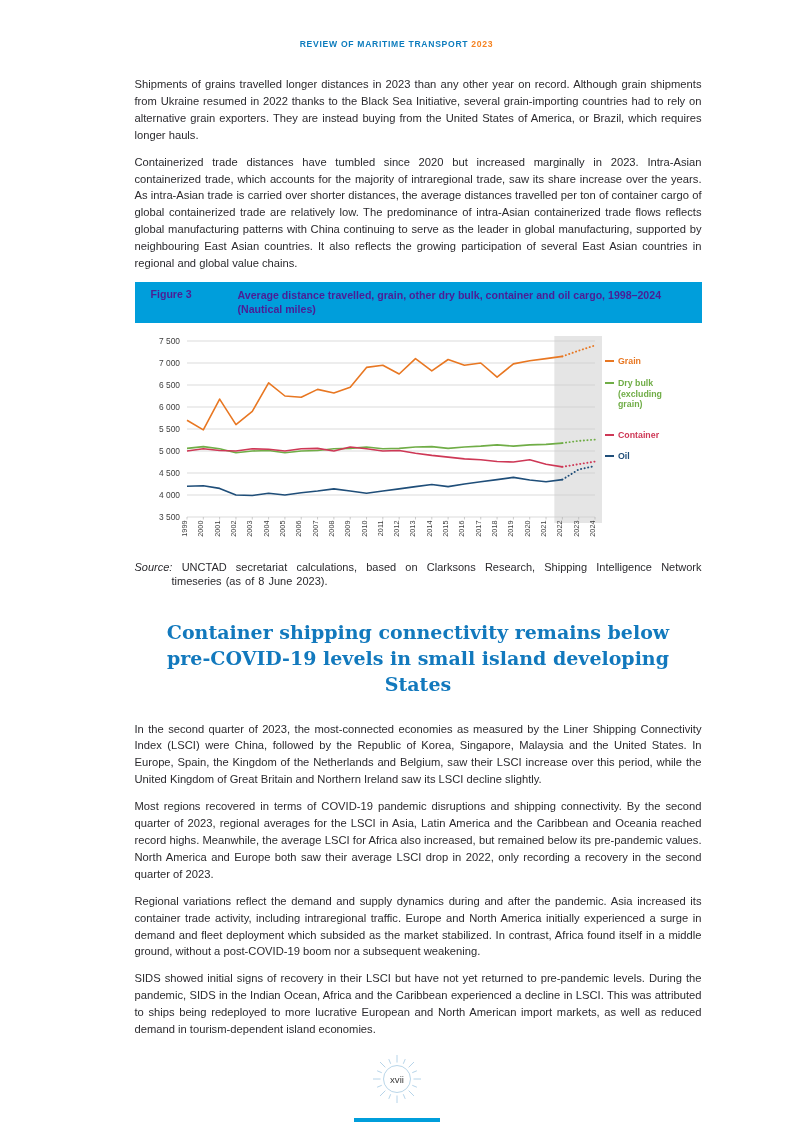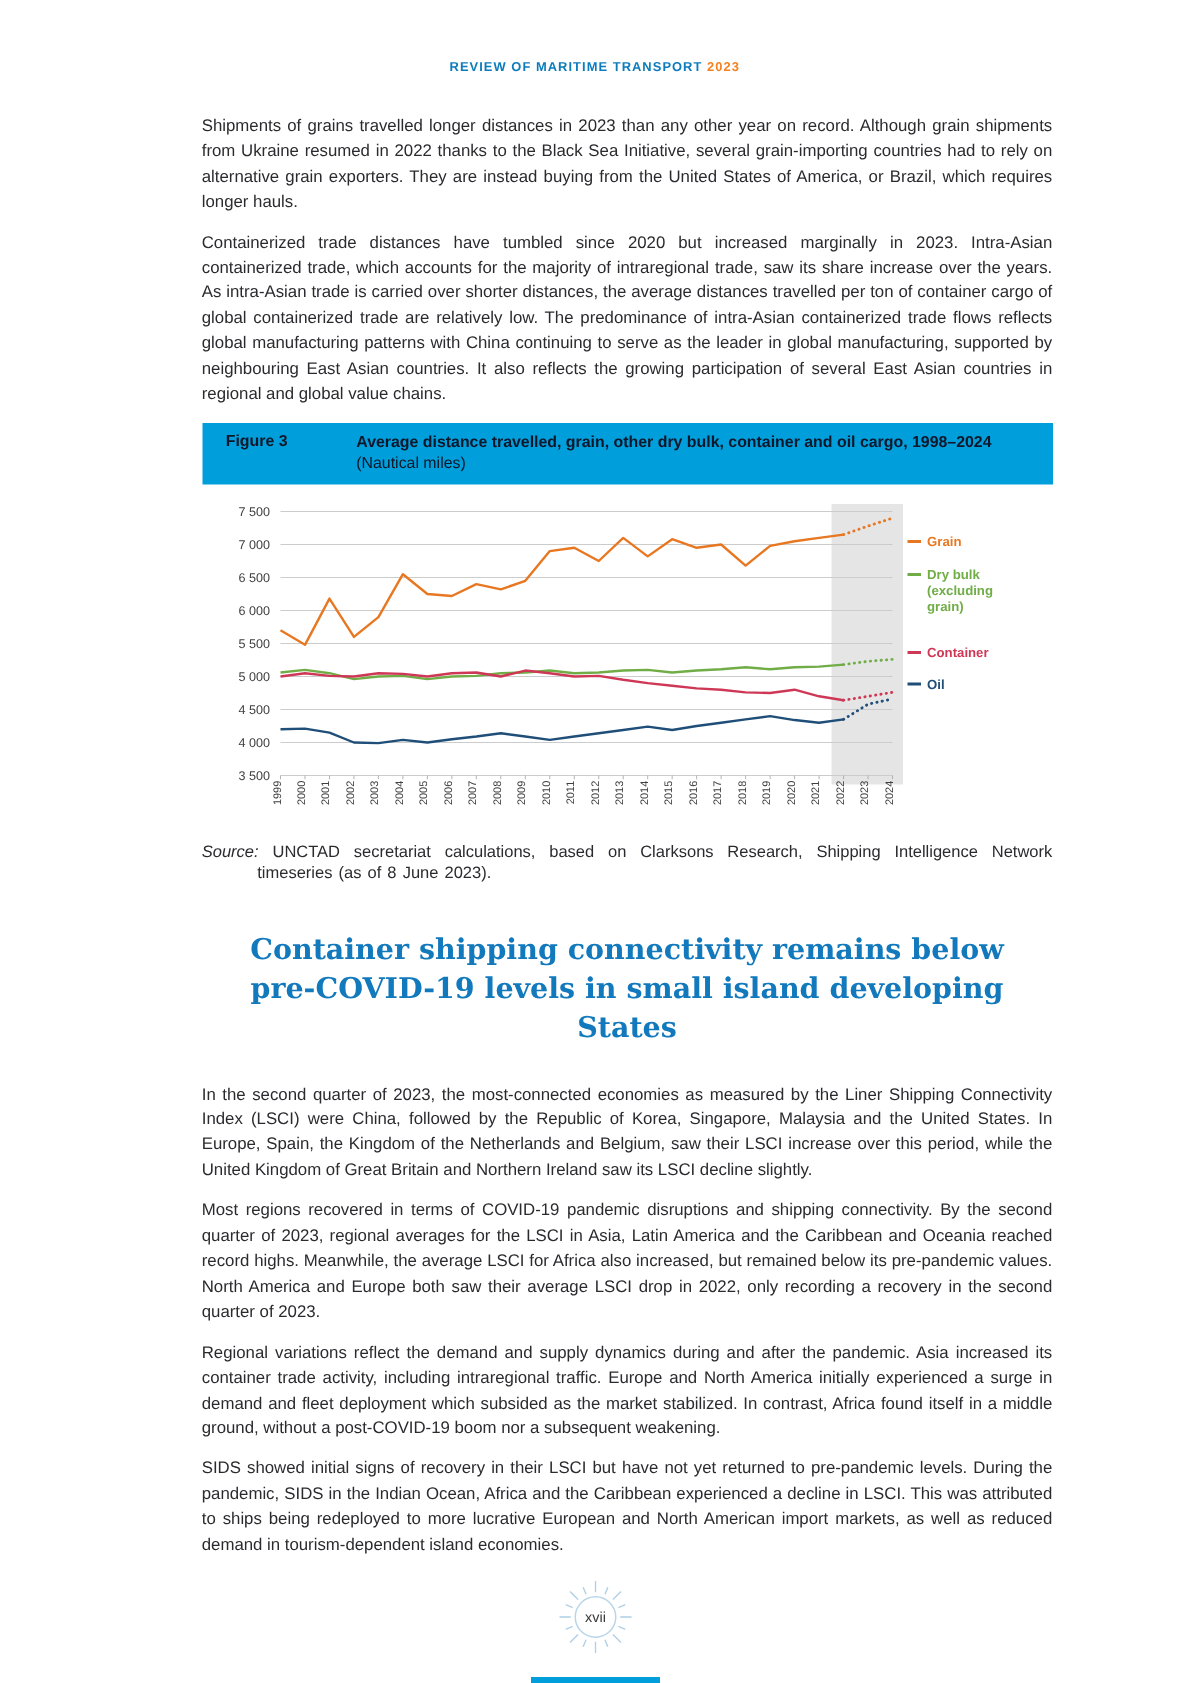--- a/index.html
+++ b/index.html
@@ -7,24 +7,24 @@
           font-family:"Liberation Sans", sans-serif; color:#2b2a2e; overflow:hidden; }
 
   .running-header { position:absolute; top:39px; left:0; width:100%; text-align:center;
           font-size:8.6px; font-weight:bold; letter-spacing:0.7px; color:#0d7cbd; }
   .running-header .year { color:#f58220; }
 
   .content { position:absolute; top:76px; left:114px; width:567px; }
   p.body { font-size:11.2px; line-height:16.9px; text-align:justify; margin:0 0 10px 0; }
 
   figure.figure { margin:5px 0 0 0; padding:0; }
-  .fig-header { display:flex; background:#009edb; color:#0f172a; padding:6px 10px 7px 16px; }
+  .fig-header { display:flex; background:#009edb; color:#4c1d95; padding:6px 10px 7px 16px; }
   .fig-label { flex:0 0 87px; font-size:10.6px; font-weight:bold; }
   .fig-title-wrap { font-size:10.6px; font-weight:bold; line-height:14px; max-width:445px; }
-  .fig-subtitle { font-weight:normal; }
+  .fig-subtitle { font-weight:bold; }
   .chart-wrap { padding-top:8px; }
 
   #chart-svg text { font-family:"Liberation Sans", sans-serif; }
   #chart-svg .ytick { font-size:8.4px; fill:#404040; }
   #chart-svg .xtick { font-size:7.3px; fill:#404040; }
   #chart-svg .legend { font-size:8.8px; font-weight:bold; }
 
   p.source { font-size:11px; line-height:13.8px; text-align:justify;
              padding-left:37px; text-indent:-37px; margin:10px 0 0 0; word-spacing:1px; color:#2b2a2e; }
   p.source i { font-style:italic; }

